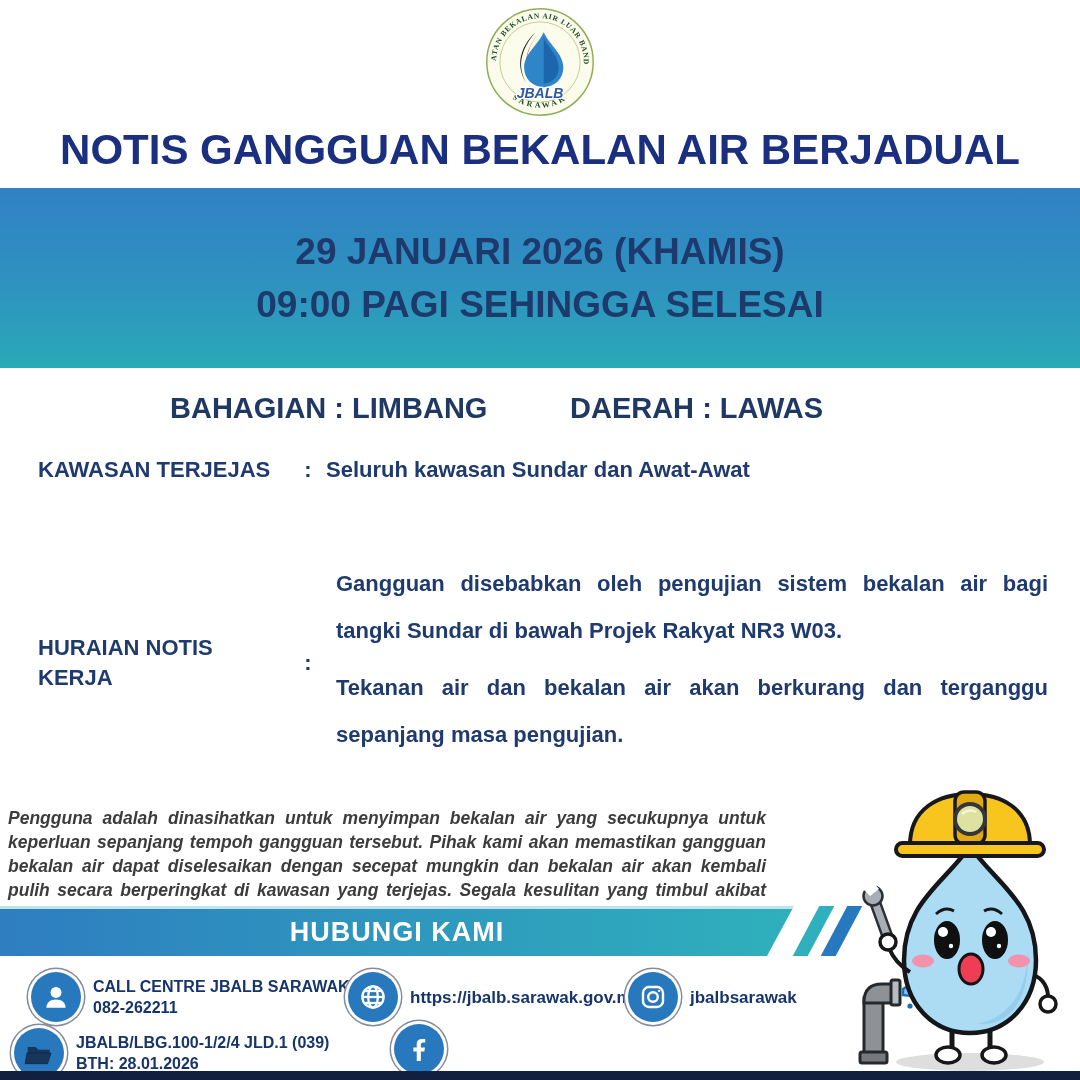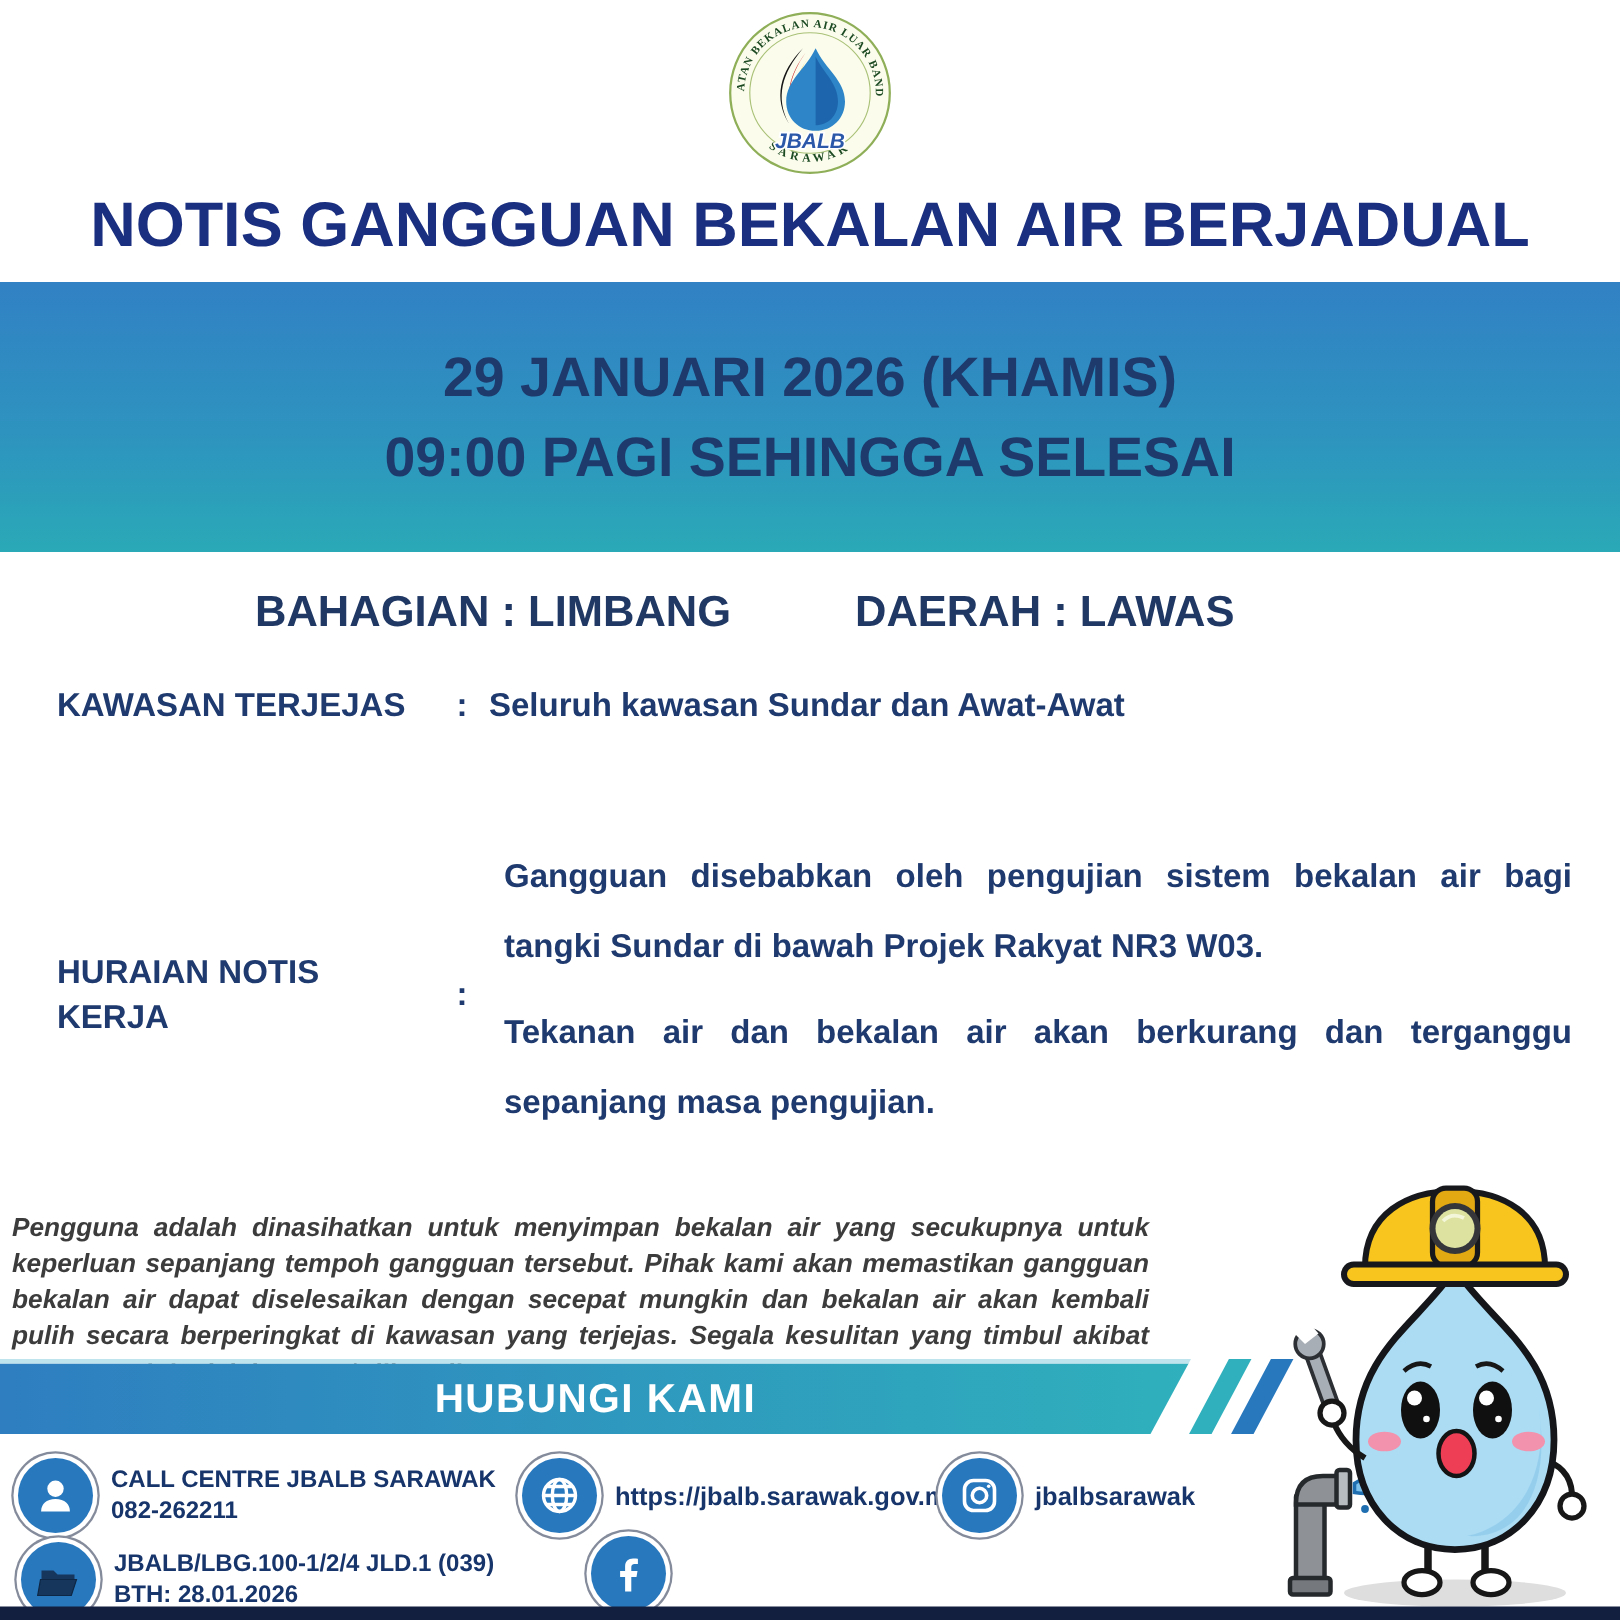--- a/index.html
+++ b/index.html
@@ -49,21 +49,21 @@
   .stripe.s1{left:806px;background:#2fb0bc;}
   .stripe.s2{left:834px;background:#2878be;}
 
   
   .contact-item{position:absolute;display:flex;align-items:center;}
   .icon-circle{width:50px;height:50px;border-radius:50%;background:#2878be;flex:none;
                display:flex;align-items:center;justify-content:center;
                box-shadow:0 0 0 3px #ffffff,0 0 0 4.5px #848b9b;}
   .contact-text{margin-left:12px;font-weight:bold;color:#17356b;font-size:16px;line-height:21px;}
   .contact-text.lg{font-size:17px;}
-  .item-call{left:12px;top:972px;}
+  .item-call{left:31px;top:972px;}
   .item-ref{left:14px;top:1028px;align-items:center;}
   .item-web{left:348px;top:972px;}
   .item-fb{left:348px;top:1024px;flex-direction:column;}
   .item-ig{left:628px;top:972px;}
 
   .footer-strip{position:absolute;left:0;bottom:0;width:1080px;height:9px;background:#131f3f;}
 
   .mascot{position:absolute;left:850px;top:790px;width:218px;height:286px;}
 </style>
 </head>

